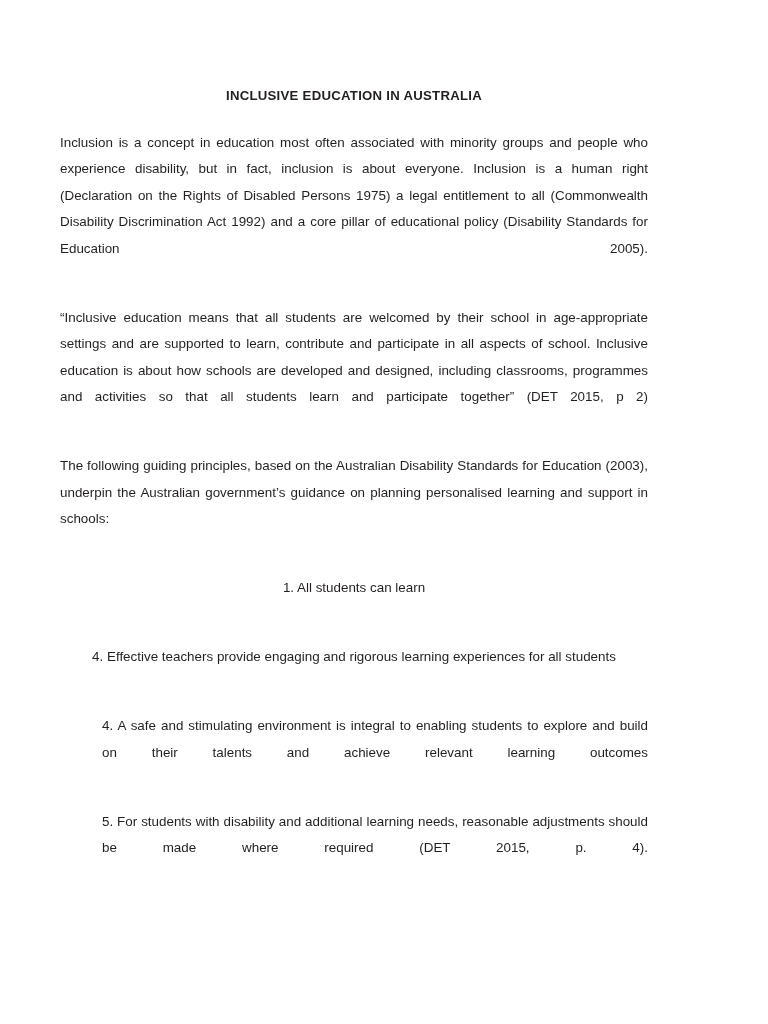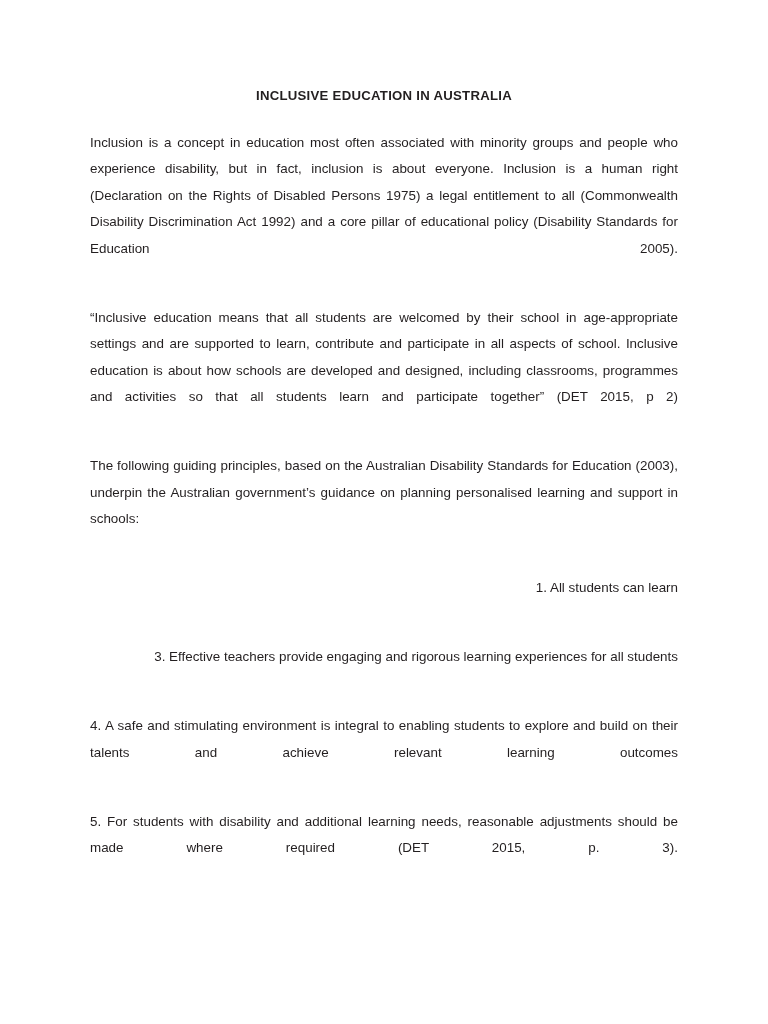--- a/index.html
+++ b/index.html
@@ -14,21 +14,21 @@
     color: #231f20;
     overflow: hidden;
   }
 
   .page {
     position: relative;
     width: 768px;
     height: 1024px;
     background: #ffffff;
     box-sizing: border-box;
-    padding: 88px 90px 0 90px;
+    padding: 88px 90px 0 60px;
   }
 
   .doc-body {
     width: 588px;
   }
 
   .doc-title {
     text-align: center;
     font-weight: bold;
     font-size: 13.2px;
@@ -46,26 +46,27 @@
     -webkit-hyphens: none;
     hyphens: none;
   }
 
   p.para:last-child {
     margin-bottom: 0;
   }
 
   
   p.item {
-    text-align: right;
+    text-align: center;
     margin: 0 0 16px 0;
   }
 
   p.item.wrap {
     text-align: justify;
+    margin-left: 42px;
   }
 
   p.quote {
     font-weight: normal;
   }
 
   .spacer {
     height: 34px;
   }
 
@@ -86,22 +87,22 @@
 
     <p class="para">Inclusion is a concept in education most often associated with minority groups and people who experience disability, but in fact, inclusion is about everyone. Inclusion is a human right (Declaration on the Rights of Disabled Persons 1975) a legal entitlement to all (Commonwealth Disability Discrimination Act 1992) and a core pillar of educational policy (Disability Standards for Education 2005).</p>
 
     <p class="para quote">“Inclusive education means that all students are welcomed by their school in age-appropriate settings and are supported to learn, contribute and participate in all aspects of school. Inclusive education is about how schools are developed and designed, including classrooms, programmes and activities so that all students learn and participate together” (DET 2015, p 2)</p>
 
     <p class="para">The following guiding principles, based on the Australian Disability Standards for Education (2003), underpin the Australian government’s guidance on planning personalised learning and support in schools:</p>
 
     <p class="para item">1. All students can learn</p>
 
 
-    <p class="para item">3. Effective teachers provide engaging and rigorous learning experiences for all students</p>
+    <p class="para item">4. Effective teachers provide engaging and rigorous learning experiences for all students</p>
 
     <p class="para item wrap">4. A safe and stimulating environment is integral to enabling students to explore and build on their talents and achieve relevant learning outcomes</p>
 
-    <p class="para item wrap">5. For students with disability and additional learning needs, reasonable adjustments should be made where required (DET 2015, p. 3).</p>
+    <p class="para item wrap">5. For students with disability and additional learning needs, reasonable adjustments should be made where required (DET 2015, p. 4).</p>
 
     <div class="spacer"></div>
 
   </div>
 </div>
 
 </body></html>

